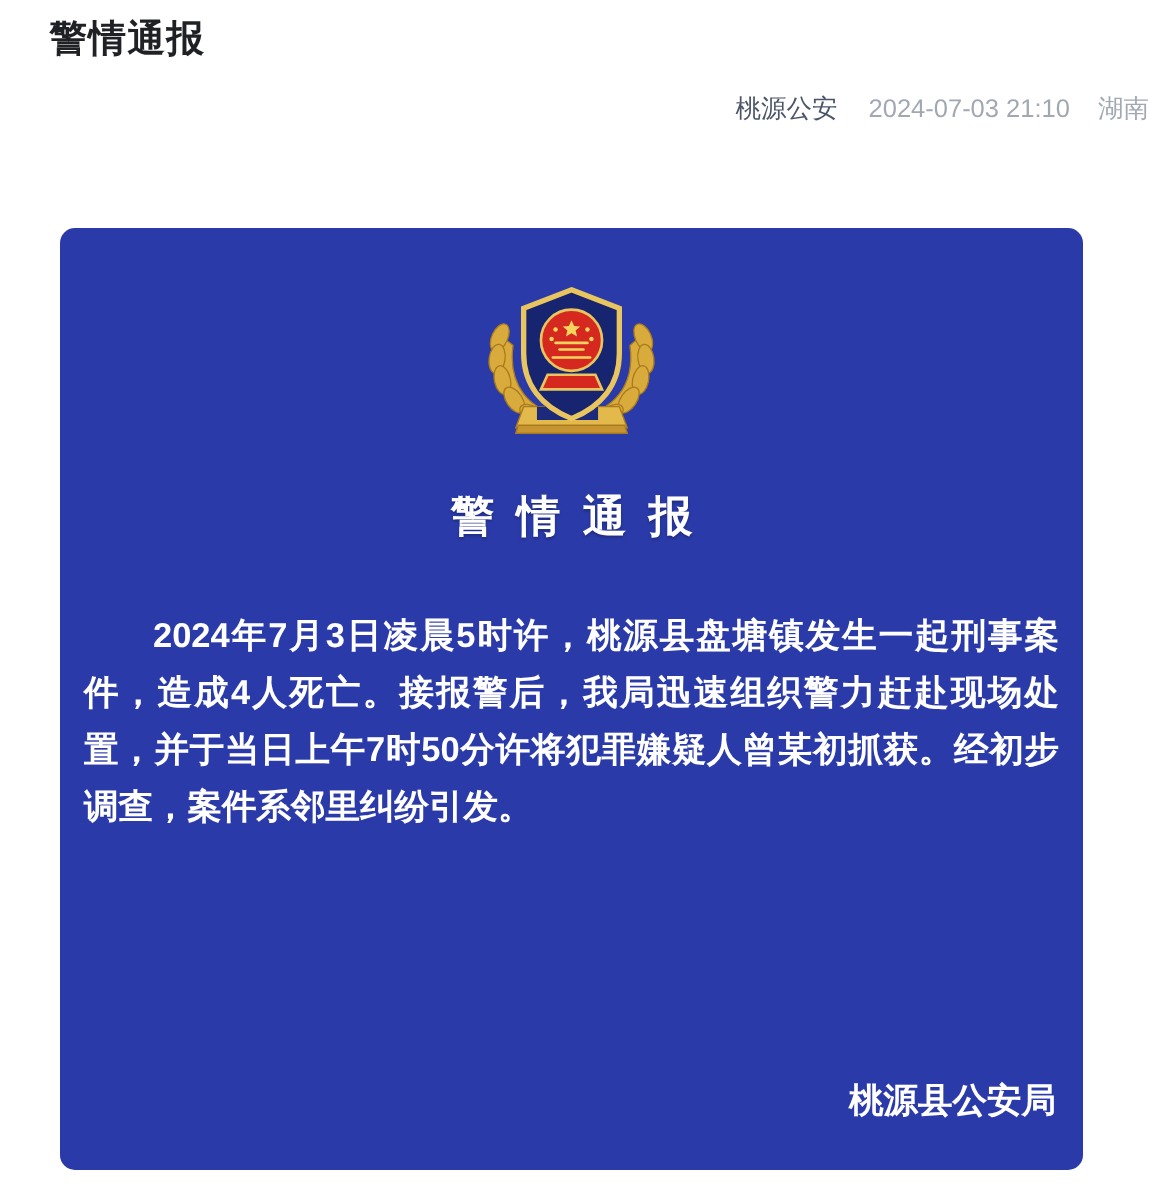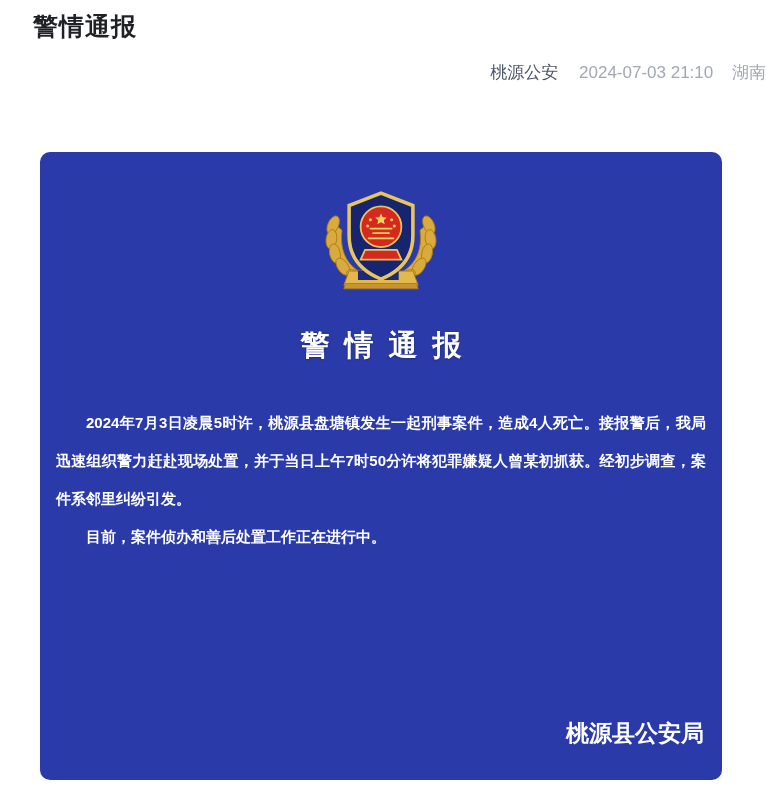--- a/index.html
+++ b/index.html
@@ -61,21 +61,21 @@
     line-height: 38px;
     font-weight: 700;
     letter-spacing: 15px;
     text-indent: 15px;
     color: #ffffff;
     text-shadow: 0 1px 2px rgba(0,0,0,0.25);
   }
 
   .card-body {
     margin: 40px 16px 0;
-    font-size: 15px;
+    font-size: 23px;
     line-height: 38px;
     font-weight: 700;
     text-align: justify;
   }
   .card-body p {
     margin: 0;
     text-indent: 2em;
   }
 
   .signature {
@@ -149,21 +149,20 @@
         </g>
 
         <path d="M52,72 L88,72 L93,83 L47,83 Z" fill="#d5281e" stroke="#e8c55f" stroke-width="2"></path>
       </svg>
     </div>
 
     <div class="card-title">警情通报</div>
 
     <div class="card-body">
       <p>2024年7月3日凌晨5时许，桃源县盘塘镇发生一起刑事案件，造成4人死亡。接报警后，我局迅速组织警力赶赴现场处置，并于当日上午7时50分许将犯罪嫌疑人曾某初抓获。经初步调查，案件系邻里纠纷引发。</p>
-      <p>目前，案件侦办和善后处置工作正在进行中。</p>
     </div>
 
     <div class="signature">
       <div>桃源县公安局</div>
     </div>
 
   </div>
 </div>
 
 </body></html>

